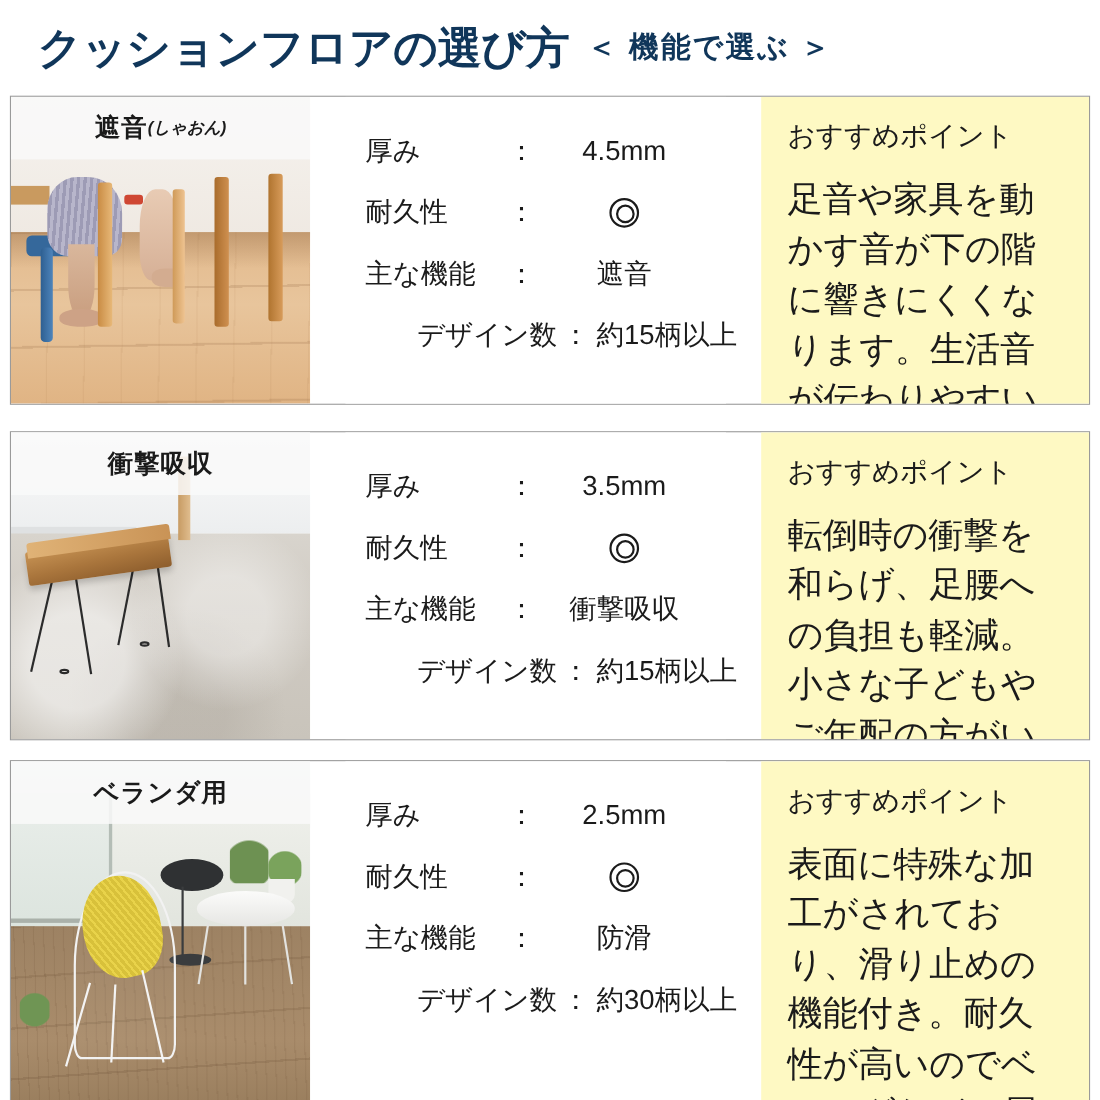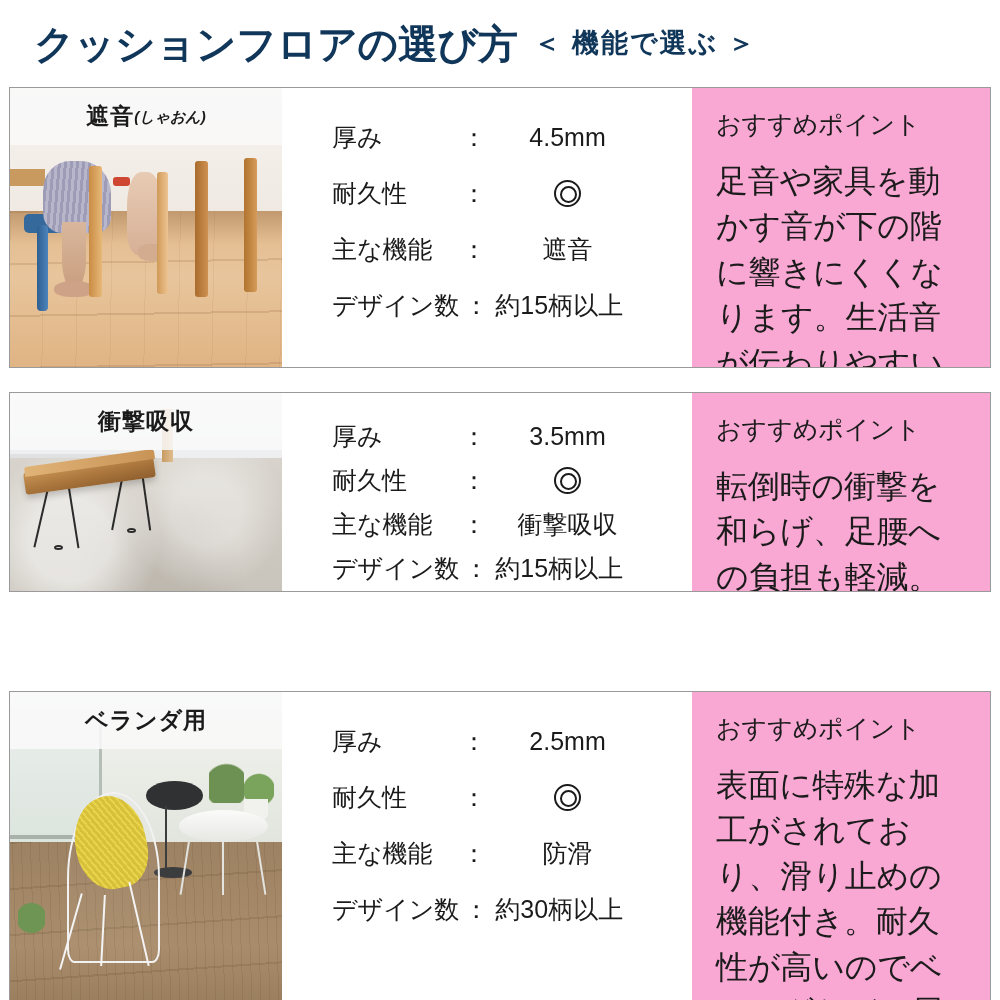--- a/index.html
+++ b/index.html
@@ -54,21 +54,21 @@
     position: absolute;
     left: 9px;
     width: 982px;
     border: 1px solid #9a9a9a;
     background: #ffffff;
     display: flex;
     overflow: hidden;
     gap: 32px;
   }
   #card-0 { top: 87px;  height: 281px; }
-  #card-1 { top: 392px; height: 200px; }
+  #card-1 { top: 392px; height: 281px; }
   #card-2 { top: 691px; height: 359px; }
 
   
   .photo {
     position: relative;
     width: 272px;
     flex: 0 0 272px;
     overflow: hidden;
   }
   .photo-art { position: absolute; inset: 0; }
@@ -240,21 +240,21 @@
   }
   .spec-row {
     display: flex;
     align-items: center;
     height: 56px;
     font-size: 25px;
     color: #1b1b1b;
     line-height: 1;
   }
   .spec-key   { flex: 0 0 125px; white-space: nowrap; }
-  .spec-key.wide { flex: 0 0 auto; }
+  .spec-key.wide { flex: 0 0 auto; margin-left: 47px; }
   .spec-colon { flex: 0 0 34px; text-align: center; }
   .spec-val   { flex: 1; text-align: center; white-space: nowrap; }
   .spec-val.left { text-align: left; padding-left: 2px; }
   .dbl-circle {
     display: inline-block;
     width: 27px; height: 27px;
     border: 2px solid #1b1b1b;
     border-radius: 50%;
     position: relative;
     vertical-align: -5px;
@@ -264,21 +264,21 @@
     position: absolute;
     left: 4px; top: 4px;
     width: 13px; height: 13px;
     border: 2px solid #1b1b1b;
     border-radius: 50%;
   }
 
   
   .points {
     flex: 1;
-    background: #f9a8d4;
+    background: #fef9c3;
     padding: 24px 24px 12px 24px;
   }
   .points-title {
     font-size: 25px;
     color: #1b1b1b;
     line-height: 1;
     margin-bottom: 22px;
   }
   .points-body {
     font-size: 32px;

